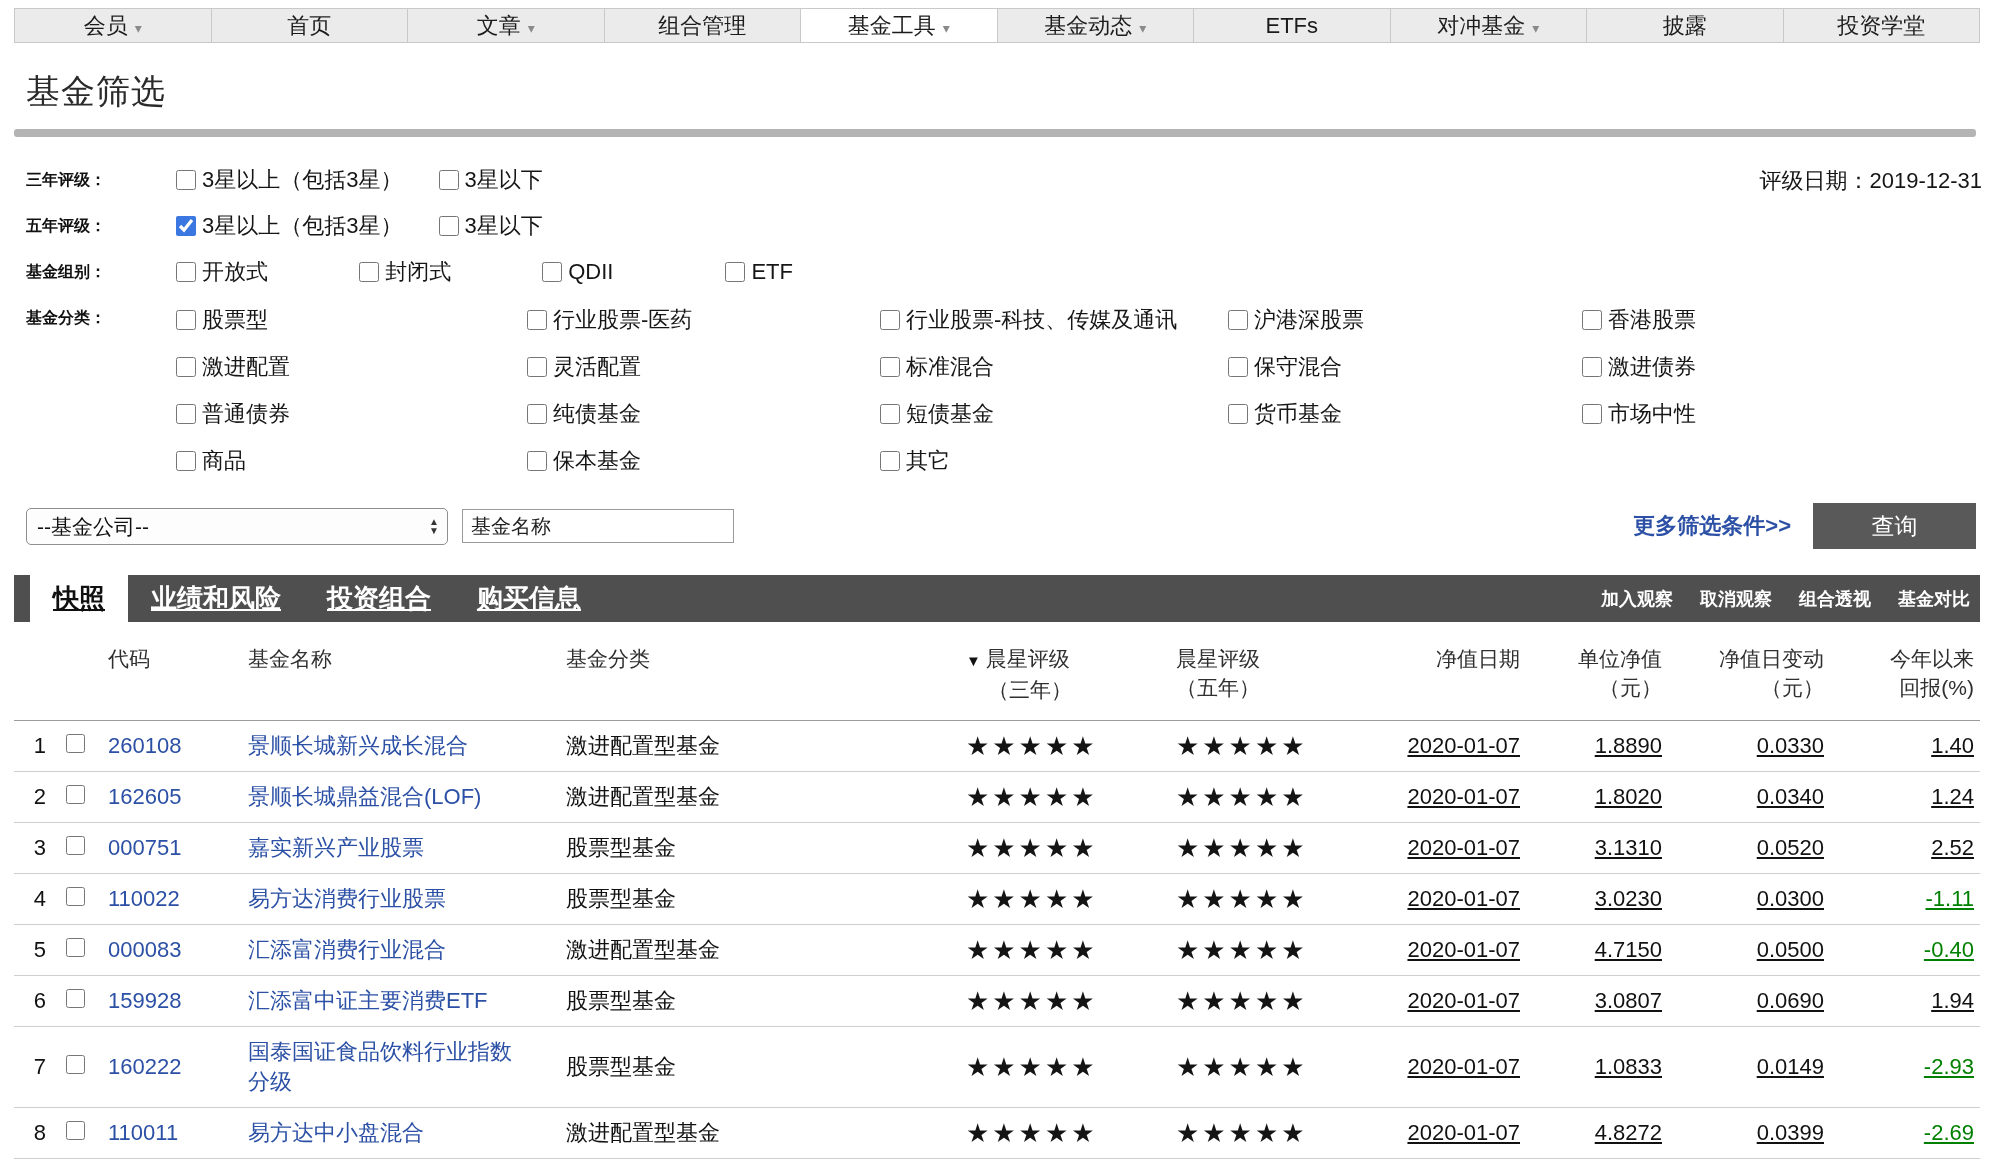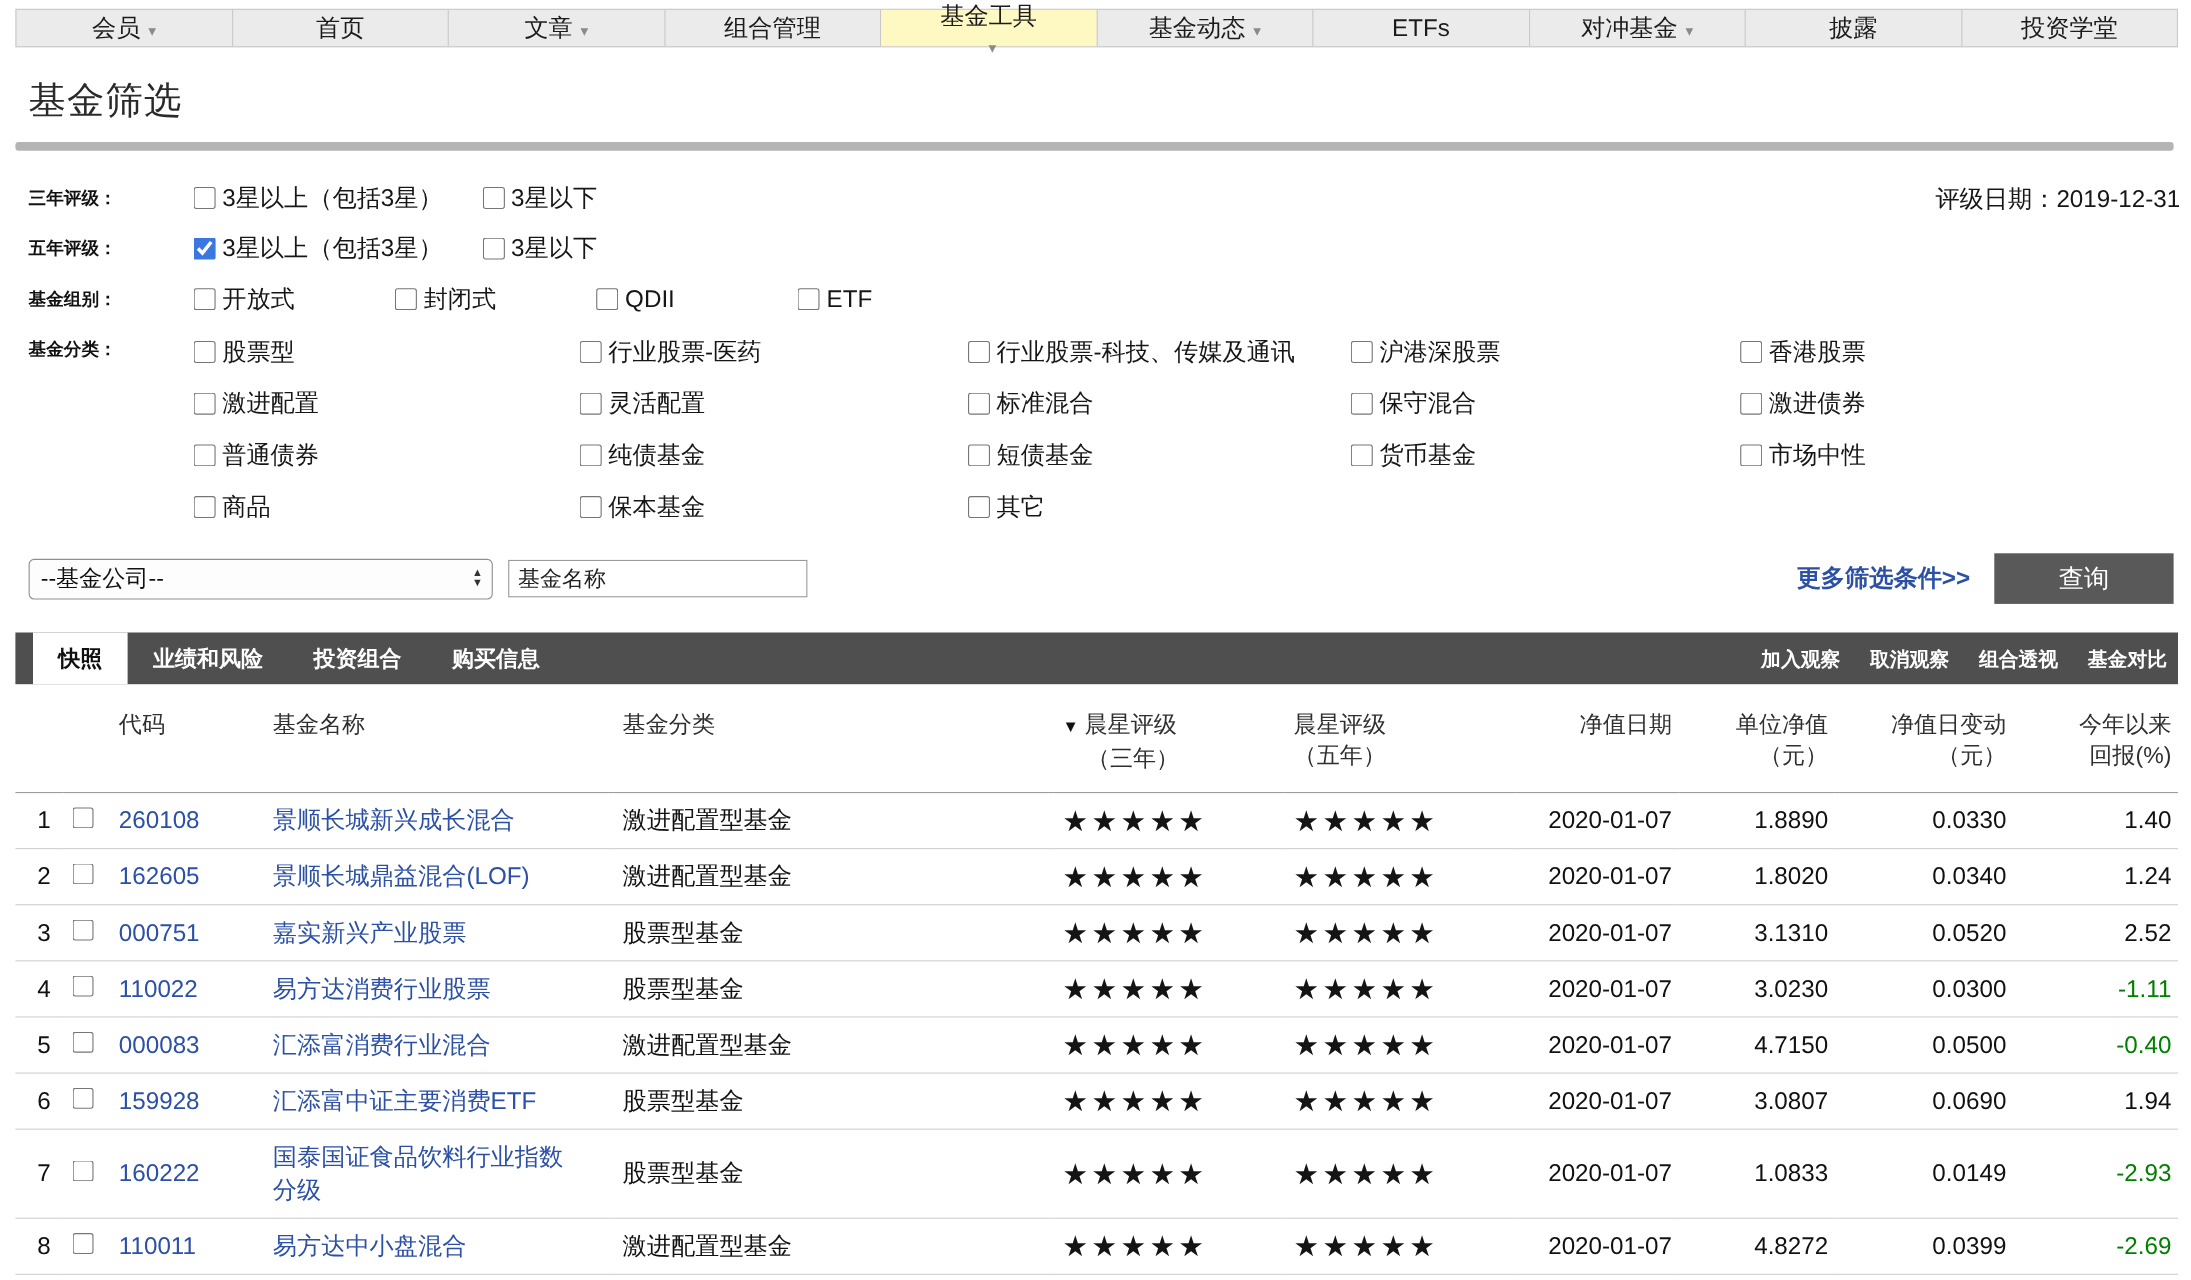--- a/index.html
+++ b/index.html
@@ -6,21 +6,21 @@
   html,body { margin:0; padding:0; }
   body {
     width:1992px; height:1164px; overflow:hidden;
     background:#fff; color:#1d1d1d;
     font-family:"Liberation Sans","DejaVu Sans",sans-serif;
   }
   
   .nav { display:flex; margin:8px 12px 0 14px; background:#ebebeb; border:1px solid #c9c9c9; height:35px; }
   .nav-tab { flex:1 1 0; display:flex; align-items:center; justify-content:center; font-size:22px; color:#1b1b1b; cursor:pointer; border-left:1px solid #c9c9c9; white-space:nowrap; }
   .nav-tab:first-child { border-left:none; }
-  .nav-tab.active { background:#fef9c3;flex-direction:column; }
+  .nav-tab.active { background:#ffffff; }
   .caret { color:#8a8a8a; font-size:14px; margin-left:7px; margin-top:5px; }
   
   .page-title { font-size:34px; margin:26px 0 14px 26px; color:#2a2a2a; font-weight:400; letter-spacing:1px; }
   .title-divider { height:8px; background:#b4b4b4; margin:0 16px 0 14px; border-radius:3px; }
   
   .filters { margin:28px 0 0 26px; font-size:22px; }
   .filter-row { display:flex; align-items:center; margin-bottom:15px; }
   .filter-label { width:150px; font-weight:700; font-size:16px; color:#111; flex-shrink:0; }
   .check-item { display:inline-flex; align-items:center; cursor:pointer; }
   .check-item input { width:20px; height:20px; margin:0 6px 0 0; accent-color:var(--accent,#3b77e0); flex-shrink:0; }
@@ -36,37 +36,37 @@
   .select-wrap { position:relative; width:422px; }
   .select-wrap select { width:100%; height:37px; font-size:21px; font-family:inherit; padding:0 34px 0 10px; border:1px solid #8f8f8f; border-radius:5px; background:#fdfdfd; appearance:none; -webkit-appearance:none; color:#111; }
   .select-arrows { position:absolute; right:9px; top:50%; transform:translateY(-50%); display:flex; flex-direction:column; align-items:center; pointer-events:none; color:#333; }
   .select-arrows span { font-size:10px; line-height:9px; }
   .fund-name-input { margin-left:14px; width:272px; height:34px; border:1px solid #9a9a9a; font-size:20px; font-family:inherit; padding:0 8px; color:#222; background:#fff; }
   .more-link { margin-left:auto; color:var(--link,#1f41b0); font-size:22px; font-weight:700; text-decoration:none; margin-right:22px; cursor:pointer; }
   .search-button { width:163px; height:46px; background:#595959; color:#fff; font-size:23px; border:none; font-family:inherit; cursor:pointer; }
   
   .table-section { margin:26px 12px 0 14px; }
   .table-bar { display:flex; background:#4f4f4f; height:47px; align-items:stretch; padding-left:16px; }
-  .tbar-tab { display:flex; align-items:center; padding:0 23px; color:#fff; font-size:20px; font-weight:700; cursor:pointer; white-space:nowrap; }
+  .tbar-tab { display:flex; align-items:center; padding:0 23px; color:#fff; font-size:26px; font-weight:700; cursor:pointer; white-space:nowrap;text-decoration:underline; }
   .tbar-tab.active { background:#fff; color:#101010; }
   .tbar-actions { margin-left:auto; display:flex; align-items:center; gap:27px; padding-right:10px; }
   .tbar-action { color:#fff; font-size:18px; font-weight:700; cursor:pointer; white-space:nowrap; }
   table.fund-table { width:100%; border-collapse:collapse; table-layout:fixed; }
   thead th { font-weight:400; font-size:21px; color:#2f2f2f; text-align:left; vertical-align:top; padding:22px 0 16px 8px; border-bottom:1px solid #9c9c9c; line-height:29px; }
   thead th.num { text-align:right; padding-right:6px; }
   .sort-icon { font-size:15px; margin-right:5px; color:#111; }
   .th-indent { margin-left:22px; }
   tbody td { border-bottom:1px solid #cfcfcf; padding:10px 0 10px 8px; font-size:22px; vertical-align:middle; color:#111; line-height:30px; }
   .t-idx { text-align:right; padding-right:12px; }
   .c-chk-cell { padding-left:4px; }
   .c-chk-cell input { width:19px; height:19px; accent-color:var(--accent,#3b77e0); }
   .link { color:var(--link,#2b50a5); text-decoration:none; cursor:pointer; }
   td.name-cell { padding-right:40px; }
   .stars { font-size:26px; letter-spacing:3px; color:#141414; white-space:nowrap; }
-  td.num, .t-date { text-align:right; padding-right:6px; }
+  td.num, .t-date { text-align:right; padding-right:6px;text-decoration:underline; }
 </style>
 </head>
 <body>
 
 <div class="nav">
   <div class="nav-tab">
     <span class="nav-label">会员</span>
     <span class="caret">▾</span>
   </div>
 

